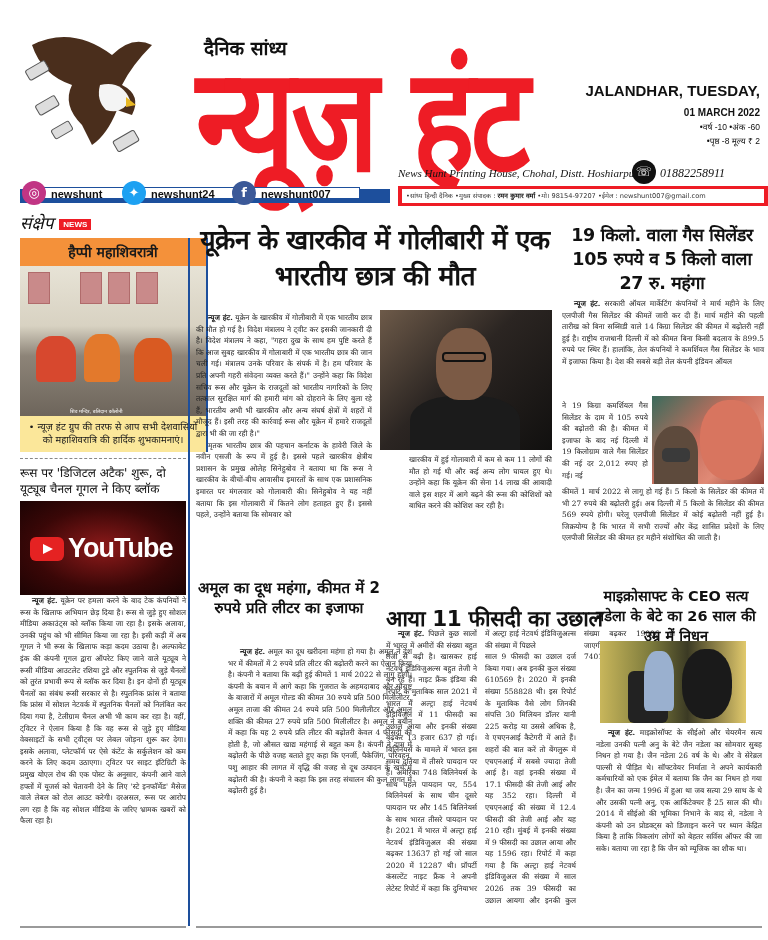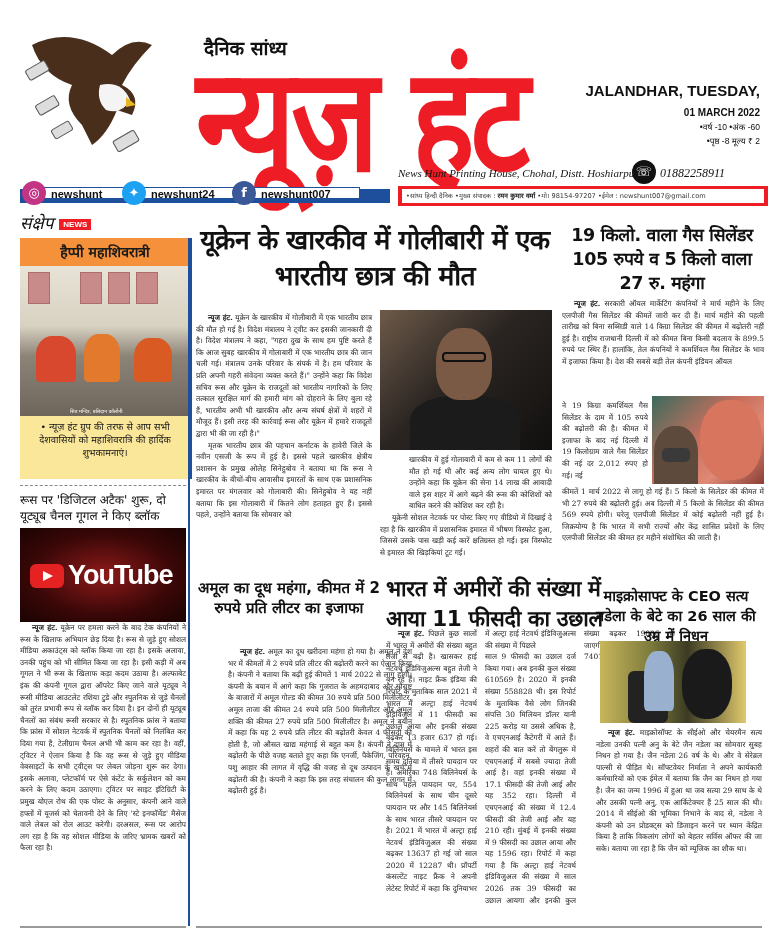--- a/index.html
+++ b/index.html
@@ -26,27 +26,27 @@
   .social-label { background: #fff; font-family: "Liberation Sans", sans-serif; font-weight: bold; font-size: 11px; color: #111; height: 12px; line-height: 12px; padding: 0 6px 0 8px; margin-left: -4px; border: 1px solid #1d4f9c; }
   .social-right { position: absolute; left: 378px; top: 0; width: 370px; height: 20px; background: #ee1c25; padding: 3px 4px; }
   .social-right .inner { background: #fff; height: 14px; font-family: "DejaVu Sans", sans-serif; font-size: 6.6px; line-height: 14px; color: #333; white-space: nowrap; overflow: hidden; padding-left: 4px; }
   .social-right .inner b { color: #111; }
 
   
   .leftcol { position: absolute; left: 20px; top: 212px; width: 166px; }
   .section-title { display: flex; align-items: flex-end; gap: 6px; height: 22px; }
   .section-title .hindi { font-family: "DejaVu Serif", serif; font-size: 17px; font-style: italic; color: #111; }
   .section-title .news { background: #ee1c25; color: #fff; font-family: "Liberation Sans", sans-serif; font-weight: bold; font-size: 8px; padding: 1px 4px; margin-bottom: 4px; }
-  .shiv-box { margin-top: 4px; width: 172px; border-right: 2px solid #1d4f9c; }
+  .shiv-box { margin-top: 4px; width: 188px; border-right: 2px solid #1d4f9c; }
   .shiv-head { background: #f4913a; height: 28px; text-align: center; font-family: "DejaVu Sans", sans-serif; font-weight: bold; font-size: 14px; line-height: 28px; color: #1a1a1a; }
   .shiv-img { height: 150px; position: relative; background: linear-gradient(180deg, #e7e3d6 0%, #d8d2c2 40%, #8d8478 60%, #6d655b 100%); overflow: hidden; }
   .shiv-img .poster { position: absolute; top: 6px; width: 22px; height: 32px; background: #c98a8a; border: 1px solid #b06b6b; }
   .shiv-img .idol { position: absolute; bottom: 34px; border-radius: 40% 40% 10% 10%; }
   .shiv-img .caption { position: absolute; bottom: 2px; left: 50px; font-family: "DejaVu Sans", sans-serif; font-size: 5px; color: #fff; }
-  .shiv-caption { background: #fbe79a; padding: 4px 4px 20px; font-family: "DejaVu Sans", sans-serif; font-size: 9.5px; line-height: 13px; text-align: center; color: #1a1a1a; }
+  .shiv-caption { background: #fbe79a; padding: 4px 4px 6px; font-family: "DejaVu Sans", sans-serif; font-size: 9.5px; line-height: 13px; text-align: center; color: #1a1a1a; }
   .dotted { border-top: 1px dashed #888; margin: 6px 0; }
   .yt-head { font-family: "DejaVu Sans", sans-serif; font-size: 12px; line-height: 16px; color: #111; margin-top: 3px; }
   .yt-img { margin-top: 4px; height: 94px; background: radial-gradient(ellipse at center, #8e1a1a 0%, #3a0707 60%, #1b0303 100%); position: relative; }
   .yt-logo { position: absolute; left: 10px; top: 32px; display: flex; align-items: center; gap: 4px; }
   .yt-play { width: 34px; height: 24px; background: #e52222; border-radius: 6px; position: relative; }
   .yt-play::after { content: ""; position: absolute; left: 13px; top: 7px; border-left: 10px solid #fff; border-top: 5px solid transparent; border-bottom: 5px solid transparent; }
   .yt-text { font-family: "Liberation Sans", sans-serif; font-weight: bold; font-size: 27px; color: #fff; letter-spacing: -1px; text-align: right; }
   .body-text { font-family: "DejaVu Serif", serif; font-size: 7.4px; line-height: 11.6px; text-align: justify; color: #222; text-indent: 12px; }
   .body-text b { font-weight: bold; }
   .leftcol .body-text { margin-top: 0; }
@@ -176,21 +176,20 @@
   <p class="body-text"><b>न्यूज हंट.</b> <span>यूक्रेन के खारकीव में गोलीबारी में एक भारतीय छात्र की मौत हो गई है। विदेश मंत्रालय ने ट्वीट कर इसकी जानकारी दी है। विदेश मंत्रालय ने कहा, "गहरा दुख के साथ हम पुष्टि करते हैं कि आज सुबह खारकीव में गोलाबारी में एक भारतीय छात्र की जान चली गई। मंत्रालय उनके परिवार के संपर्क में है। हम परिवार के प्रति अपनी गहरी संवेदना व्यक्त करते हैं।" उन्होंने कहा कि विदेश सचिव रूस और यूक्रेन के राजदूतों को भारतीय नागरिकों के लिए तत्काल सुरक्षित मार्ग की हमारी मांग को दोहराने के लिए बुला रहे हैं, भारतीय अभी भी खारकीव और अन्य संघर्ष क्षेत्रों में शहरों में मौजूद हैं। इसी तरह की कार्रवाई रूस और यूक्रेन में हमारे राजदूतों द्वारा भी की जा रही है।"</span></p>
   <p class="body-text">मृतक भारतीय छात्र की पहचान कर्नाटक के हावेरी जिले के नवीन एसजी के रूप में हुई है। इससे पहले खारकीव क्षेत्रीय प्रशासन के प्रमुख ओलेह सिनेहुबोव ने बताया था कि रूस ने खारकीव के बीचों-बीच आवासीय इमारतों के साथ एक प्रशासनिक इमारत पर मंगलवार को गोलाबारी की। सिनेहुबोव ने यह नहीं बताया कि इस गोलाबारी में कितने लोग हताहत हुए हैं। इससे पहले, उन्होंने बताया कि सोमवार को</p>
 </div>
 <div class="student-img">
   <div class="shirt"></div>
   <div class="face"></div>
   <div class="glasses"></div>
 </div>
 <div class="story1-col2">
   <p class="body-text" style="text-indent:0;margin-left:29px;">खारकीव में हुई गोलाबारी में कम से कम 11 लोगों की मौत हो गई थी और कई अन्य लोग घायल हुए थे। उन्होंने कहा कि यूक्रेन की सेना 14 लाख की आबादी वाले इस शहर में आगे बढ़ने की रूस की कोशिशों को बाधित करने की कोशिश कर रही है।</p>
-  <p class="body-text">यूक्रेनी सोशल नेटवर्क पर पोस्ट किए गए वीडियो में दिखाई दे रहा है कि खारकीव में प्रशासनिक इमारत में भीषण विस्फोट हुआ, जिससे उसके पास खड़ी कई कारें क्षतिग्रस्त हो गईं। इस विस्फोट से इमारत की खिड़कियां टूट गईं।</p>
 </div>
 
 <h2 class="headline-gas">19 किलो. वाला गैस सिलेंडर 105 रुपये व 5 किलो वाला 27 रु. महंगा</h2>
 <div class="gas-top">
   <p class="body-text"><b>न्यूज हंट.</b> <span>सरकारी ऑयल मार्केटिंग कंपनियों ने मार्च महीने के लिए एलपीजी गैस सिलेंडर की कीमतें जारी कर दी हैं। मार्च महीने की पहली तारीख को बिना सब्सिडी वाले 14 किग्रा सिलेंडर की कीमत में बढ़ोतरी नहीं हुई है। राष्ट्रीय राजधानी दिल्ली में को कीमत बिना किसी बदलाव के 899.5 रुपये पर स्थिर हैं। हालांकि, तेल कंपनियों ने कमर्शियल गैस सिलेंडर के भाव में इजाफा किया है। देश की सबसे बड़ी तेल कंपनी इंडियन ऑयल</span></p>
 </div>
 <div class="gas-wrap">
   <p class="body-text" style="text-indent:0;">ने 19 किग्रा कमर्शियल गैस सिलेंडर के दाम में 105 रुपये की बढ़ोतरी की है। कीमत में इजाफा के बाद नई दिल्ली में 19 किलोग्राम वाले गैस सिलेंडर की नई दर 2,012 रुपए हो गई। नई</p>
 </div>
 <div class="gas-img">
@@ -201,21 +200,21 @@
 <div class="gas-bottom">
   <p class="body-text" style="text-indent:0;">कीमतें 1 मार्च 2022 से लागू हो गई हैं। 5 किलो के सिलेंडर की कीमत में भी 27 रुपये की बढ़ोतरी हुई। अब दिल्ली में 5 किलो के सिलेंडर की कीमत 569 रुपये होगी। घरेलू एलपीजी सिलेंडर में कोई बढ़ोतरी नहीं हुई है। जिक्रयोग्य है कि भारत में सभी राज्यों और केंद्र शासित प्रदेशों के लिए एलपीजी सिलेंडर की कीमत हर महीने संशोधित की जाती है।</p>
 </div>
 
 <h2 class="headline-amul">अमूल का दूध महंगा, कीमत में 2 रुपये प्रति लीटर का इजाफा</h2>
 <div class="amul-body">
   <p class="body-text"><b>न्यूज हंट.</b> <span>अमूल का दूध खरीदना महंगा हो गया है। अमूल ने देश भर में कीमतों में 2 रुपये प्रति लीटर की बढ़ोतरी करने का ऐलान किया है। कंपनी ने बताया कि बढ़ी हुई कीमतें 1 मार्च 2022 से लागू होंगी। कंपनी के बयान में आगे कहा कि गुजरात के अहमदाबाद और सौराष्ट्र के बाजारों में अमूल गोल्ड की कीमत 30 रुपये प्रति 500 मिलीलीटर, अमूल ताजा की कीमत 24 रुपये प्रति 500 मिलीलीटर और अमूल शक्ति की कीमत 27 रुपये प्रति 500 मिलीलीटर है। अमूल ने बयान में कहा कि यह 2 रुपये प्रति लीटर की बढ़ोतरी केवल 4 फीसदी की होती है, जो औसत खाद्य महंगाई से बहुत कम है। कंपनी ने दाम में बढ़ोतरी के पीछे वजह बताते हुए कहा कि एनर्जी, पैकेजिंग, परिवहन, पशु आहार की लागत में वृद्धि की वजह से दूध उत्पादन के खर्च में बढ़ोतरी की है। कंपनी ने कहा कि इस तरह संचालन की कुल लागत में बढ़ोतरी हुई है।</span></p>
 </div>
 
 <h2 class="headline-rich">
-  <span>भारत में अमीरों की संख्या में</span><br>
+  <br>
   <span>आया 11 फीसदी का उछाल</span>
 </h2>
 <div class="rich-col1" style="column-count:2; column-gap:8px; width:190px; height:280px;">
   <p class="body-text"><b>न्यूज हंट.</b> <span>पिछले कुछ सालों में भारत में अमीरों की संख्या बहुत तेजी से बढ़ी है। खासकर हाई नेटवर्थ इंडिविजुअल्स बहुत तेजी ने बन रहे हैं। नाइट फ्रैंक इंडिया की रिपोर्ट के मुताबिक साल 2021 में भारत में अल्ट्रा हाई नेटवर्थ इंडिविजुल में 11 फीसदी का उछाल आया और इनकी संख्या बढ़कर 13 हजार 637 हो गई। बिलिनेयर्स के मामले में भारत इस समय दुनिया में तीसरे पायदान पर है। अमेरिका 748 बिलिनेयर्स के साथ पहले पायदान पर, 554 बिलिनेयर्स के साथ चीन दूसरे पायदान पर और 145 बिलिनेयर्स के साथ भारत तीसरे पायदान पर है। 2021 में भारत में अल्ट्रा हाई नेटवर्थ इंडिविजुअल की संख्या बढ़कर 13637 हो गई जो साल 2020 में 12287 थी। प्रॉपर्टी कंसल्टेंट नाइट फ्रैंक ने अपनी लेटेस्ट रिपोर्ट में कहा कि दुनियाभर में अल्ट्रा हाई नेटवर्थ इंडिविजुअल्स की संख्या में पिछले</span></p>
   <p class="body-text" style="text-indent:0;">साल 9 फीसदी का उछाल दर्ज किया गया। अब इनकी कुल संख्या 610569 है। 2020 में इनकी संख्या 558828 थी। इस रिपोर्ट के मुताबिक वैसे लोग जिनकी संपत्ति 30 मिलियन डॉलर यानी 225 करोड़ या उससे अधिक है, वे एचएनआई कैटेगरी में आते हैं। शहरों की बात करें तो बेंगलुरू में एचएनआई में सबसे ज्यादा तेजी आई है। वहां इनकी संख्या में 17.1 फीसदी की तेजी आई और यह 352 रहा। दिल्ली में एचएनआई की संख्या में 12.4 फीसदी की तेजी आई और यह 210 रही। मुंबई में इनकी संख्या में 9 फीसदी का उछाल आया और यह 1596 रहा। रिपोर्ट में कहा गया है कि अल्ट्रा हाई नेटवर्थ इंडिविजुअल की संख्या में साल 2026 तक 39 फीसदी का उछाल आयगा और इनकी कुल संख्या बढ़कर 19006 हो जाएगी। 2016 में भारत में केवल 7401 हाई नेटवर्थ इंडिविजुअ थे।</p>
 </div>
 
 <h2 class="headline-nadella">माइक्रोसाफ्ट के CEO सत्य नडेला के बेटे का 26 साल की उम्र में निधन</h2>
 <div class="nadella-img">
   <div class="chair"></div>

